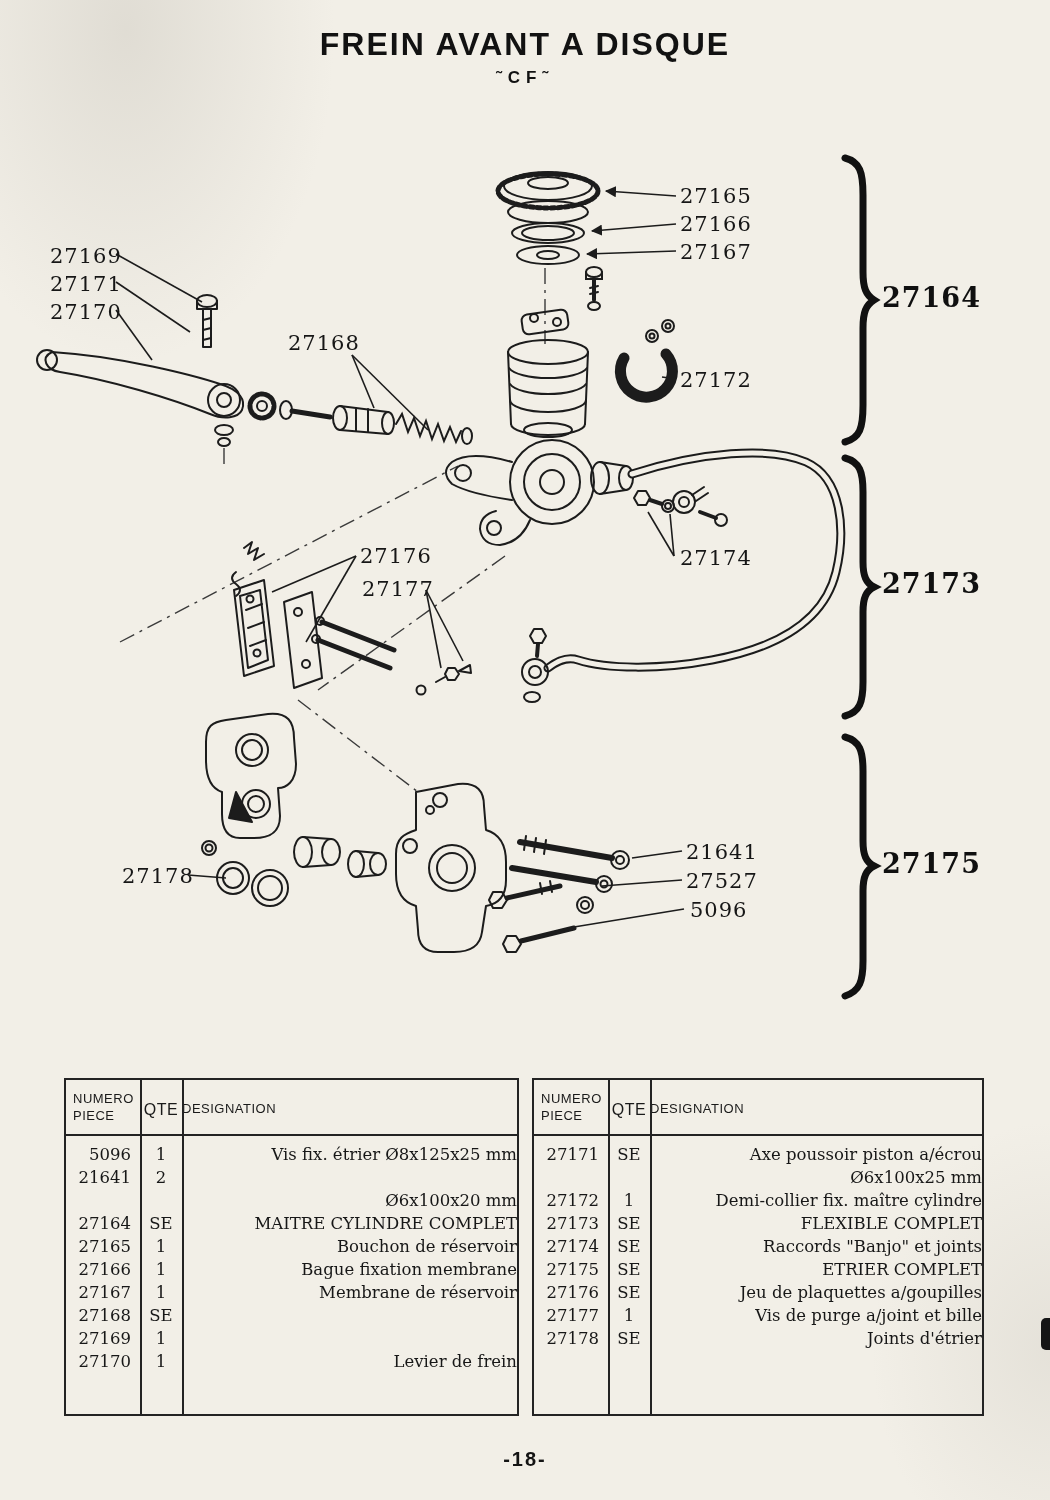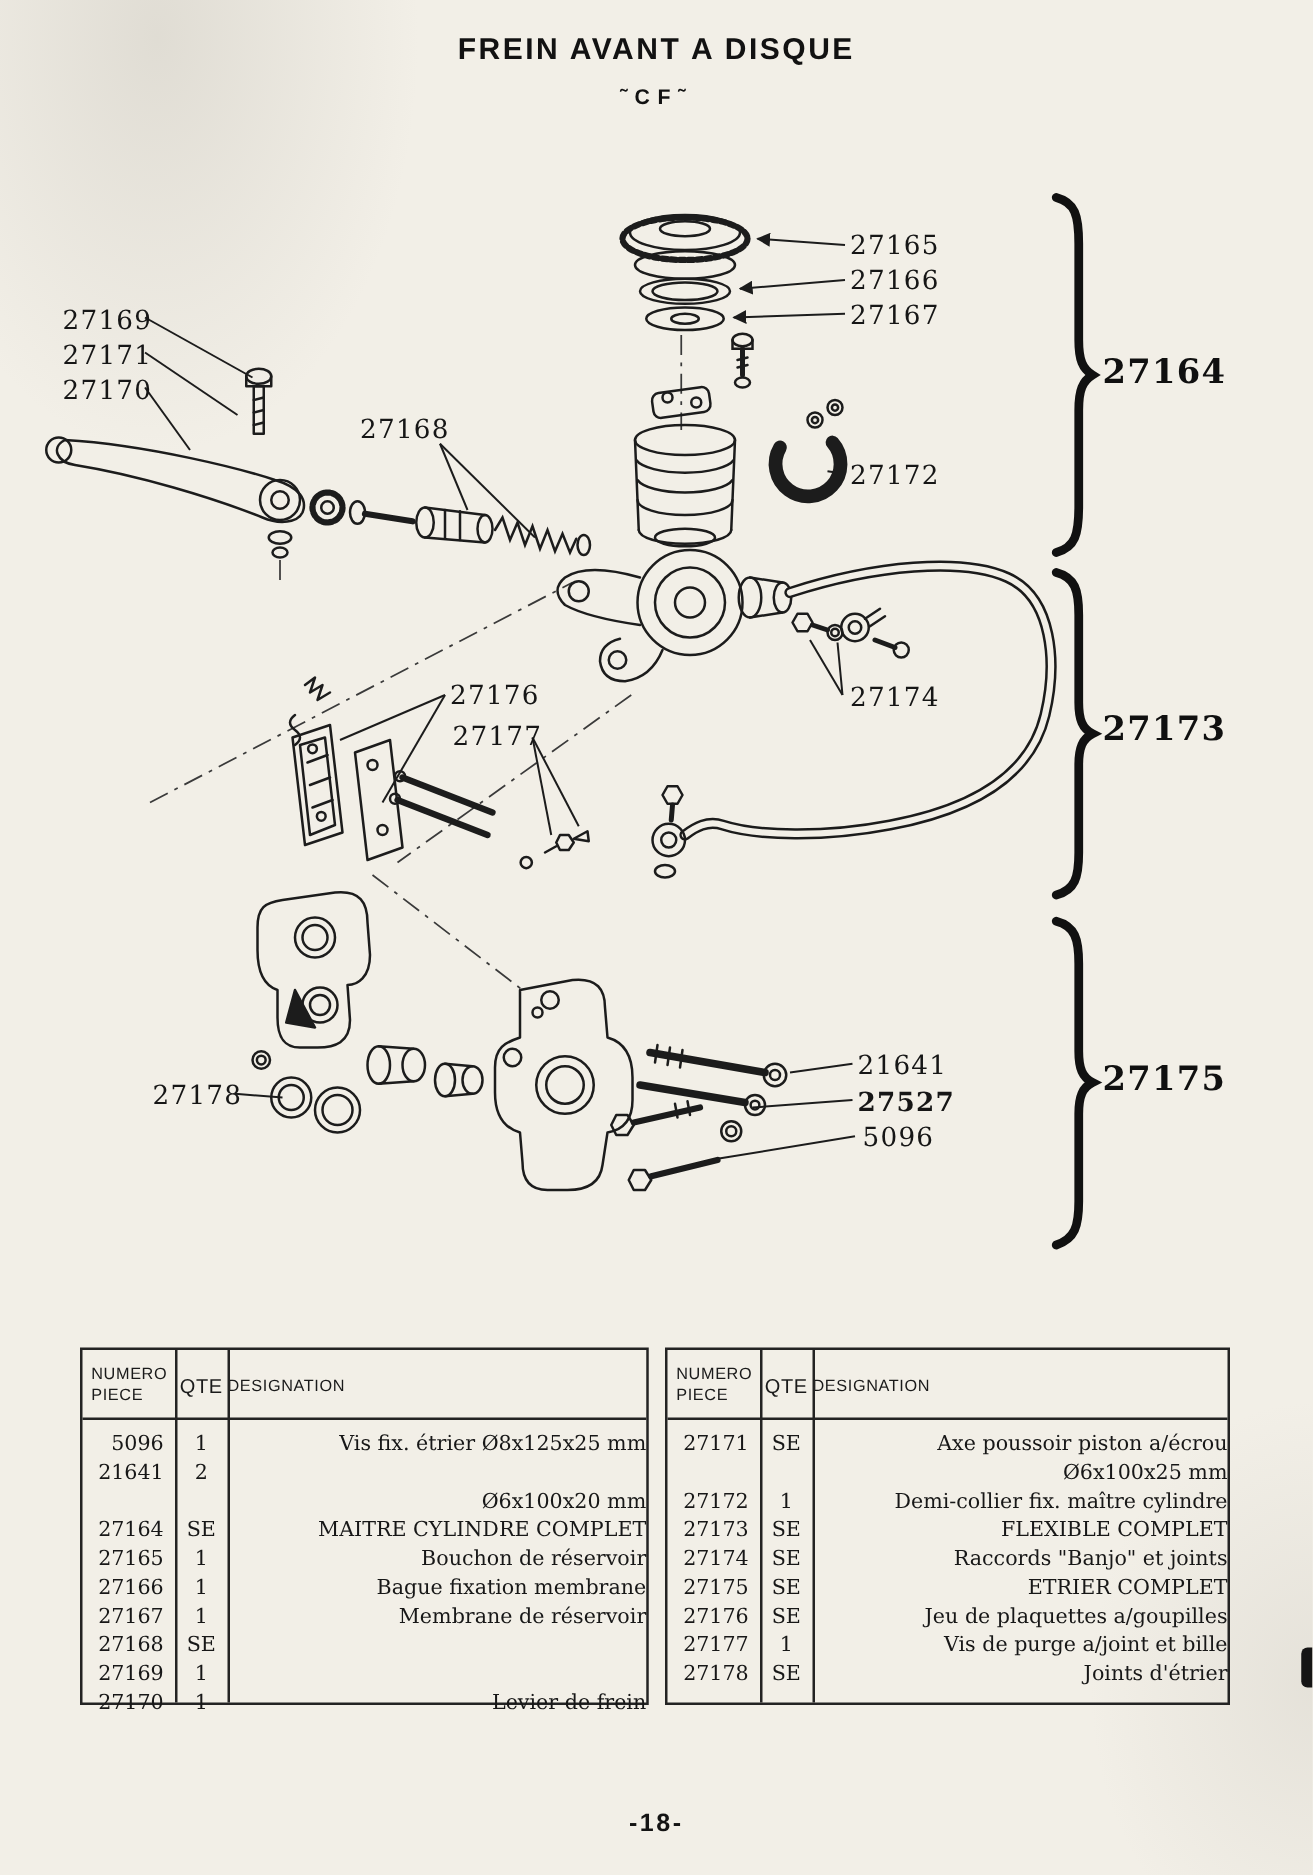--- a/index.html
+++ b/index.html
@@ -9,39 +9,39 @@
     background:
       radial-gradient(ellipse at 12% 2%, rgba(190,186,176,.35) 0%, rgba(190,186,176,0) 16%),
       radial-gradient(ellipse at 100% 90%, rgba(190,186,176,.25) 0%, rgba(190,186,176,0) 12%),
       #f2efe7;
     font-family:"Liberation Sans", sans-serif;
     color:#1a1a1a;
     overflow:hidden;
   }
   .title {
     position:absolute; top:26px; left:0; width:100%;
-    text-align:center; font-weight:bold; font-size:24px; letter-spacing:2px;
+    text-align:center; font-weight:bold; font-size:32px; letter-spacing:2px;
     color:#121212;
   }
   .subtitle {
     position:absolute; top:68px; left:0; width:100%;
     text-align:center; font-weight:bold; font-size:17px; letter-spacing:6px;
     color:#121212;
   }
   svg.art { position:absolute; left:0; top:0; width:1050px; height:1500px; pointer-events:none; }
   .plabel {
     position:absolute; font-family:"DejaVu Serif", serif;
     font-size:21px; letter-spacing:1px; color:#161616; white-space:nowrap;
   }
   .glabel {
     position:absolute; font-family:"DejaVu Serif", serif; font-weight:bold;
     font-size:27px; letter-spacing:1px; color:#101010; white-space:nowrap;
   }
   .ptable {
-    position:absolute; top:1078px; height:286px;
+    position:absolute; top:1078px; height:338px;
     border:2px solid #232323;
   }
   .vline { position:absolute; top:0; bottom:0; width:2px; background:#232323; }
   .thead { display:flex; height:56px; border-bottom:2px solid #232323; font-size:13px; letter-spacing:.5px; color:#1a1a1a; }
   .h-num { width:74px; padding:10px 2px 0 7px; line-height:17px; }
   .h-qte { width:42px; text-align:center; padding-top:21px; font-size:16px; }
   .h-des { flex:1; text-align:left; padding-top:21px; }
   .tbody { padding-top:7px; }
   .trow { display:flex; line-height:23px; font-family:"DejaVu Serif", serif; font-size:16.5px; color:#171717; }
   .c-num { width:74px; text-align:right; padding-right:9px; }
@@ -293,21 +293,21 @@
 <div class="plabel" style="left:680px; top:184px;">27165</div>
 <div class="plabel" style="left:680px; top:212px;">27166</div>
 <div class="plabel" style="left:680px; top:240px;">27167</div>
 <div class="plabel" style="left:288px; top:331px;">27168</div>
 <div class="plabel" style="left:680px; top:368px;">27172</div>
 <div class="plabel" style="left:680px; top:546px;">27174</div>
 <div class="plabel" style="left:360px; top:544px;">27176</div>
 <div class="plabel" style="left:362px; top:577px;">27177</div>
 <div class="plabel" style="left:122px; top:864px;">27178</div>
 <div class="plabel" style="left:686px; top:840px;">21641</div>
-<div class="plabel" style="left:686px; top:869px;font-weight:bold;">27527</div>
+<div class="plabel" style="left:686px; top:869px;">27527</div>
 <div class="plabel" style="left:690px; top:898px;">5096</div>
 
 <div class="glabel" style="left:882px; top:282px;">27164</div>
 <div class="glabel" style="left:882px; top:568px;">27173</div>
 <div class="glabel" style="left:882px; top:848px;">27175</div>
 
 <div class="ptable" style="left:64px; width:455px;">
   <div class="vline" style="left:74px;"></div>
   <div class="vline" style="left:116px;"></div>
   <div class="thead">

